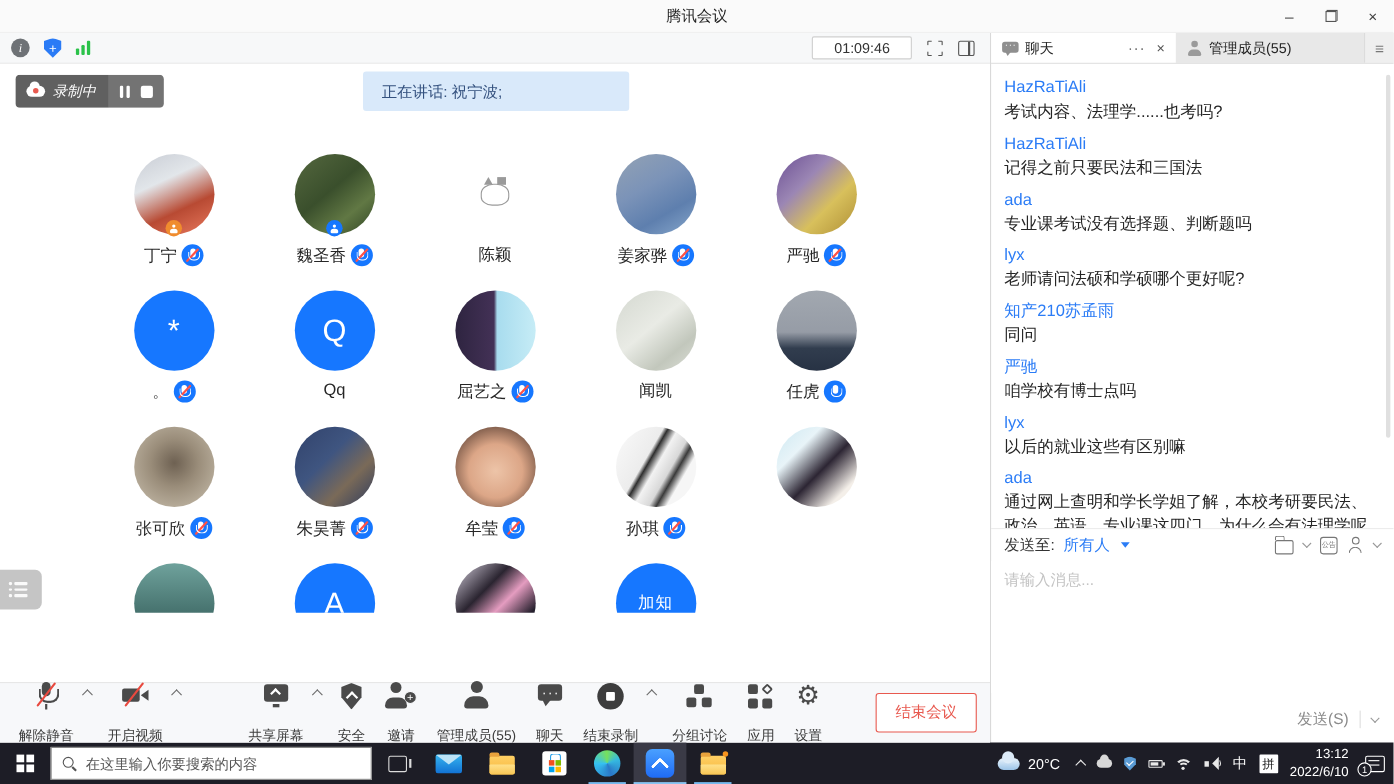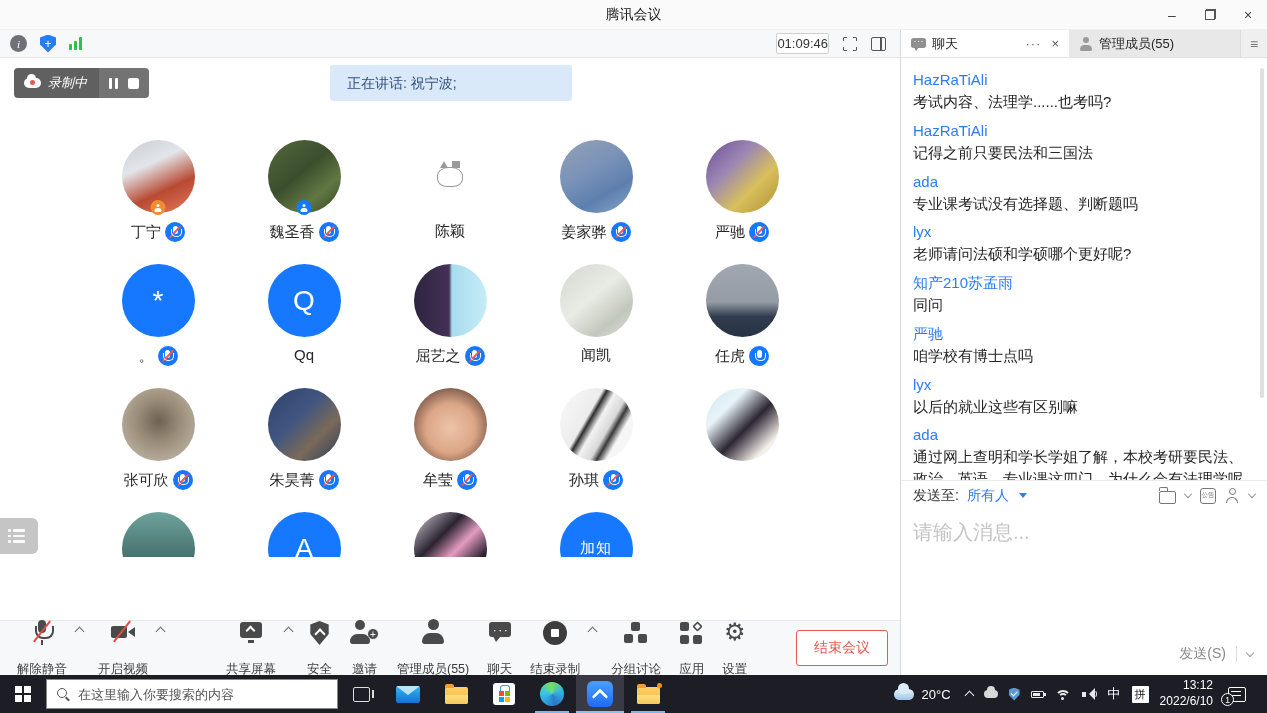--- a/index.html
+++ b/index.html
@@ -20,21 +20,21 @@
   .meeting-col { width:900px; flex:none; display:flex; flex-direction:column; background:#fff; }
 
   
   .subheader { height:28px; background:#f7f8f9; border-bottom:1px solid #e7e7e7; display:flex; align-items:center; padding:0 10px; gap:13px; flex:none; }
   .infoicon { width:17px; height:17px; border-radius:50%; background:#6e7276; color:#fff; font-size:11px; display:flex; align-items:center; justify-content:center; font-family:"Liberation Serif",serif; font-style:italic; }
   .hshield { width:16px; height:18px; background:#2a7bf6; clip-path:polygon(50% 0,100% 16%,100% 56%,50% 100%,0 56%,0 16%); color:#fff; font-size:12px; display:flex; align-items:center; justify-content:center; }
   .sig { display:flex; align-items:flex-end; gap:2px; height:13px; }
   .sig span { width:3px; background:#2bc24a; border-radius:1px; }
   .sig .s1{height:6px} .sig .s2{height:9px} .sig .s3{height:13px}
   .sub-right { margin-left:auto; display:flex; align-items:center; gap:14px; margin-right:4px; }
-  .timerbox { border:1px solid #cfcfcf; background:#fff; border-radius:2px; padding:2px 0; font-size:13px; color:#333; }
+  .timerbox { border:1px solid #cfcfcf; background:#fff; border-radius:2px; padding:2px 19px; font-size:13px; color:#333; }
   .fsicon { position:relative; width:14px; height:14px; }
   .fsicon::before { content:""; position:absolute; inset:0; border:1.6px solid #555; border-radius:1px; }
   .fsicon .h { position:absolute; top:4px; bottom:4px; left:-2px; right:-2px; background:#f7f8f9; }
   .fsicon .v { position:absolute; left:4px; right:4px; top:-2px; bottom:-2px; background:#f7f8f9; }
   .layicon { width:15px; height:14px; border:1.6px solid #555; border-radius:2px; position:relative; }
   .layicon::after { content:""; position:absolute; right:3px; top:0; bottom:0; width:1.6px; background:#555; }
 
   
   .stage { position:relative; flex:1; background:#fff; overflow:hidden; }
   .rec-pill { position:absolute; left:14px; top:10px; height:30px; display:flex; border-radius:4px; overflow:hidden; z-index:4;font-style:italic; }
@@ -164,21 +164,21 @@
   .sendto .val { font-size:14px; color:#2b7cf6; }
   .bcaret { width:0; height:0; border-left:4px solid transparent; border-right:4px solid transparent; border-top:5px solid #2b7cf6; margin-left:2px; }
   .sendto .right { margin-left:auto; display:flex; align-items:center; gap:9px; }
   .o-folder { width:17px; height:13px; border:1.5px solid #777; border-radius:2px; position:relative; margin-top:3px; }
   .o-folder::before { content:""; position:absolute; top:-4.5px; left:-1.5px; width:7px; height:3px; border:1.5px solid #777; border-bottom:none; border-radius:2px 2px 0 0; }
   .o-ann { width:16px; height:16px; border:1.5px solid #777; border-radius:3px; color:#777; font-size:6.5px; display:flex; align-items:center; justify-content:center; overflow:hidden; }
   .o-person { position:relative; width:15px; height:15px; }
   .o-person::before { content:""; position:absolute; top:0; left:4px; width:5px; height:5px; border:1.5px solid #777; border-radius:50%; }
   .o-person::after { content:""; position:absolute; bottom:0; left:1px; width:10px; height:5px; border:1.5px solid #777; border-bottom:none; border-radius:6px 6px 0 0; }
   .gcaret { width:6px; height:6px; border-right:1.5px solid #999; border-bottom:1.5px solid #999; transform:rotate(45deg); margin-top:-3px; }
-  .chat-input { border:none; outline:none; resize:none; height:120px; flex:none; font-family:inherit; font-size:20px; padding:9px 12px; color:#333; }
+  .chat-input { border:none; outline:none; resize:none; height:120px; flex:none; font-family:inherit; font-size:14px; padding:9px 12px; color:#333; }
   .chat-input::placeholder { color:#c4c4c4; }
   .chat-bottom { margin-top:auto; height:34px; flex:none; display:flex; align-items:center; justify-content:flex-end; padding:0 14px 8px 0; gap:10px; }
   .send-lbl { color:#8a8a8a; font-size:14px; }
   .vdiv { width:1px; height:16px; background:#ddd; }
 
   
   .taskbar { height:38px; background:#1d1d26; display:flex; align-items:center; flex:none; color:#e8e8e8; }
   .tb-cell { width:46px; height:38px; display:flex; align-items:center; justify-content:center; position:relative; flex:none; }
   .tb-cell.app { width:48px; }
   .tb-cell.running::after { content:""; position:absolute; bottom:0; left:7px; right:7px; height:2px; background:#76b9ed; }
@@ -200,21 +200,21 @@
   .folder-ic::before { content:""; position:absolute; top:-3px; left:0; width:9px; height:4px; background:#e8a23c; border-radius:2px 2px 0 0; }
   .folder-ic::after { content:""; position:absolute; left:0; right:0; bottom:0; height:9px; background:linear-gradient(180deg,#ffe18a,#f8c655); border-radius:1px 1px 2px 2px; }
   .folder-ic .odot { position:absolute; right:-2px; top:-4px; width:5px; height:5px; border-radius:50%; background:#f7941d; }
   .store { width:22px; height:22px; background:#fff; border-radius:3px; position:relative; display:flex; align-items:flex-end; justify-content:center; padding-bottom:3px; }
   .store::before { content:""; position:absolute; top:2px; left:7px; width:8px; height:5px; border:1.5px solid #2aa0e8; border-bottom:none; border-radius:3px 3px 0 0; }
   .msgrid { display:grid; grid-template-columns:5px 5px; grid-template-rows:5px 5px; gap:1px; }
   .msgrid .q1{background:#f25022}.msgrid .q2{background:#7fba00}.msgrid .q3{background:#00a4ef}.msgrid .q4{background:#ffb900}
   .edge { width:24px; height:24px; border-radius:50%; background:conic-gradient(from 160deg,#2a78c8,#35c1f1 30%,#77e05c 55%,#35b8e0 75%,#2a78c8); }
   .tmicon { width:26px; height:26px; border-radius:6px; background:linear-gradient(180deg,#4aa0ff,#1f6bf5); display:flex; align-items:center; justify-content:center; }
   .tm-v { width:12px; height:12px; border-left:3.5px solid #fff; border-top:3.5px solid #fff; transform:rotate(45deg) translate(2px,2px); border-radius:2px; }
-  .tray { margin-left:auto; display:flex; align-items:center; gap:11px; padding-right:21px; }
+  .tray { margin-left:auto; display:flex; align-items:center; gap:11px; padding-right:8px; }
   .weather { display:flex; align-items:center; gap:8px; margin-right:4px; }
   .wcloud { position:relative; width:20px; height:11px; background:linear-gradient(180deg,#eaf4fc,#9cc4e8); border-radius:10px; }
   .wcloud::before { content:""; position:absolute; left:4px; top:-6px; width:11px; height:11px; border-radius:50%; background:#dcebf8; }
   .wtemp { font-size:13px; color:#fff; }
   .tchev { width:7px; height:7px; border-left:1.6px solid #e8e8e8; border-top:1.6px solid #e8e8e8; transform:rotate(45deg); margin-top:3px; }
   .tcloud { position:relative; width:14px; height:8px; background:#d8d8d8; border-radius:8px; }
   .tcloud::before { content:""; position:absolute; left:3px; top:-4px; width:8px; height:8px; border-radius:50%; background:#d8d8d8; }
   .tshield { position:relative; width:11px; height:13px; background:#5a9bd4; clip-path:polygon(50% 0,100% 18%,100% 56%,50% 100%,0 56%,0 18%); }
   .tshield::after { content:""; position:absolute; left:2.5px; top:3.5px; width:5px; height:2.5px; border-left:1.5px solid #fff; border-bottom:1.5px solid #fff; transform:rotate(-45deg); }
   .batt { position:relative; width:13px; height:7px; border:1px solid #e8e8e8; border-radius:1px; }

